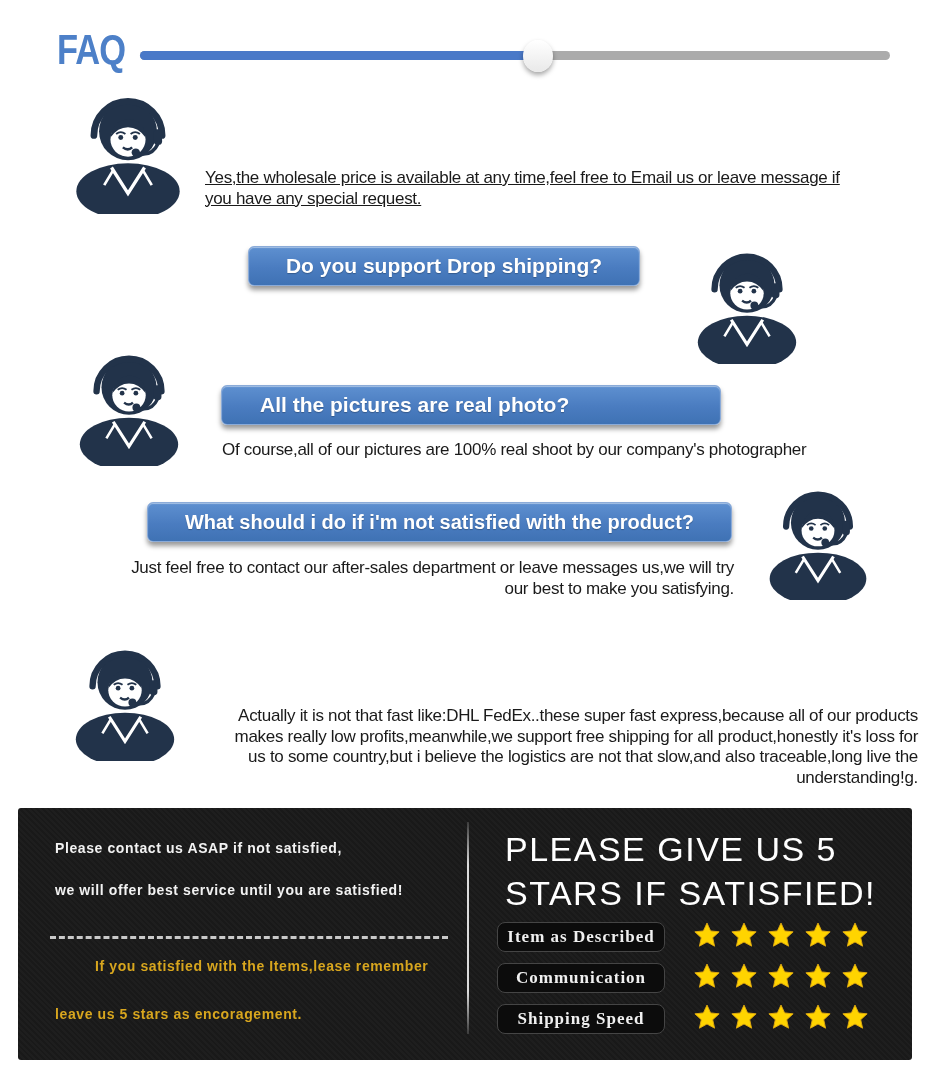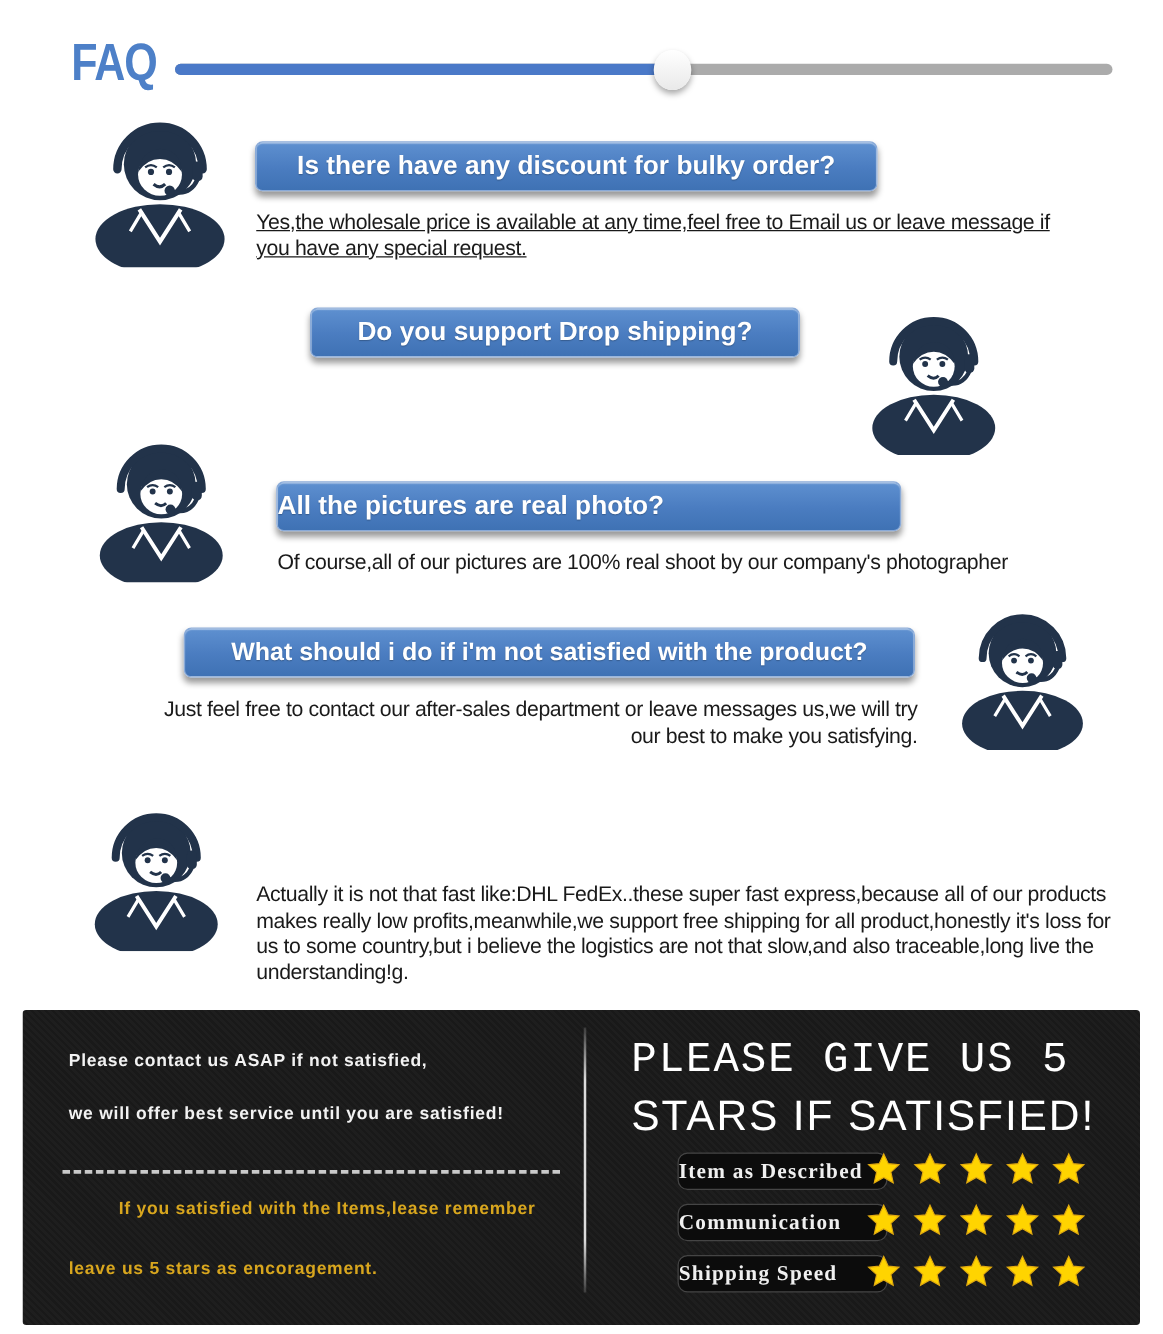--- a/index.html
+++ b/index.html
@@ -60,21 +60,21 @@
     font-size: 21px;
     font-weight: bold;
     background: linear-gradient(180deg, #5e90d0 0%, #4a7cc0 55%, #3f72b4 100%);
     border: 1px solid #8babd8;
     border-radius: 6px;
     box-shadow: 0 4px 5px rgba(0,0,0,0.40), inset 0 1px 1px rgba(255,255,255,0.45);
     text-shadow: 0 1px 1px rgba(0,0,0,0.25);
     white-space: nowrap;
     overflow: hidden;
   }
-  .q-btn.q-left { text-align: left; }
+  .q-btn.q-left { text-align: left; padding-left: 38px; }
 
   .answer {
     position: absolute;
     font-size: 17px;
     color: #1a1a1a;
     letter-spacing: -0.3px;
     line-height: 1.22;
   }
   .answer.align-right { text-align: right; }
 
@@ -121,30 +121,30 @@
     letter-spacing: 1.5px;
     white-space: nowrap;
   }
 
   .rating-row { position: absolute; left: 479px; height: 30px; }
   .rating-label {
     position: absolute;
     left: 0; top: 0;
     width: 168px; height: 30px;
     line-height: 28px;
+    text-align: center;
     background: #0c0c0c;
     border: 1px solid #454545;
     border-radius: 8px;
     color: #f0f0f0;
     font-family: "Liberation Serif", serif;
     font-weight: bold;
     font-size: 17px;
     letter-spacing: 1px;
     white-space: nowrap;
-    margin-left: 45px;
   }
   .stars { position: absolute; left: 196px; top: -2px; display: flex; gap: 9px; }
   .stars .star { width: 28px; height: 30px; }
   .stars .star path { fill: #ffd400; stroke: #e0a90f; stroke-width: 0.8; }
 </style>
 </head>
 <body>
 
 <svg width="0" height="0" style="position:absolute">
   <symbol id="cs-avatar" viewBox="0 0 120 120">
@@ -182,21 +182,20 @@
   <div class="slider-track">
     <div class="slider-fill" style="width: 53%;"></div>
     <div class="slider-handle" style="left: 53%;"></div>
   </div>
 
   <div class="avatar" style="left:66px; top:90px; width:124px; height:124px;">
     <svg>
         <use href="#cs-avatar"></use>
       </svg>
   </div>
-  <div class="q-btn" style="left:204px; top:113px; width:498px;">Is there have any discount for bulky order?</div>
   <div class="answer" style="left:205px; top:168px; width:652px;text-decoration:underline;">Yes,the wholesale price is available at any time,feel free to Email us or leave message if you have any special request.</div>
 
   <div class="q-btn" style="left:248px; top:246px; width:392px;">Do you support Drop shipping?</div>
   <div class="avatar" style="left:688px; top:246px; width:118px; height:118px;">
     <svg>
         <use href="#cs-avatar"></use>
       </svg>
   </div>
 
   <div class="avatar" style="left:70px; top:348px; width:118px; height:118px;">
@@ -213,32 +212,32 @@
         <use href="#cs-avatar"></use>
       </svg>
   </div>
   <div class="answer align-right" style="left:104px; top:558px; width:630px;">Just feel free to contact our after-sales department or leave messages us,we will try our best to make you satisfying.</div>
 
   <div class="avatar" style="left:66px; top:643px; width:118px; height:118px;">
     <svg>
         <use href="#cs-avatar"></use>
       </svg>
   </div>
-  <div class="answer" style="left:205px; top:706px; width:702px;">Actually it is not that fast like:DHL FedEx..these super fast express,because all of our products makes really low profits,meanwhile,we support free shipping for all product,honestly it's loss for us to some country,but i believe the logistics are not that slow,and also traceable,long live the understanding!g.</div>
+  <div class="answer" style="left:216px; top:706px; width:702px;text-align:right;">Actually it is not that fast like:DHL FedEx..these super fast express,because all of our products makes really low profits,meanwhile,we support free shipping for all product,honestly it's loss for us to some country,but i believe the logistics are not that slow,and also traceable,long live the understanding!g.</div>
 
   <div class="banner">
     <div class="banner-left-line" style="top:32px;">Please contact us ASAP if not satisfied,</div>
     <div class="banner-left-line" style="top:74px;">we will offer best service until you are satisfied!</div>
     <div class="banner-dashed"></div>
     <div class="banner-left-line yellow" style="top:150px;margin-left:40px;">If you satisfied with the Items,lease remember</div>
     <div class="banner-left-line yellow" style="top:198px;">leave us 5 stars as encoragement.</div>
 
     <div class="banner-divider"></div>
 
-    <div class="banner-heading" style="top:22px;font-family:Liberation Mono, monospace;">PLEASE GIVE US 5</div>
+    <div class="banner-heading" style="top:22px;">PLEASE GIVE US 5</div>
     <div class="banner-heading" style="top:66px;">STARS IF SATISFIED!</div>
 
     <div class="rating-row" style="top:114px;">
       <div class="rating-label">Item as Described</div>
       <div class="stars">
           <svg viewBox="0 0 24 24" class="star">
             <path d="M12 1.8l3.1 6.7 7.3.8-5.5 5 1.6 7.3L12 18l-6.5 3.6 1.6-7.3-5.5-5 7.3-.8z"></path>
           </svg>
           <svg viewBox="0 0 24 24" class="star">
             <path d="M12 1.8l3.1 6.7 7.3.8-5.5 5 1.6 7.3L12 18l-6.5 3.6 1.6-7.3-5.5-5 7.3-.8z"></path>

